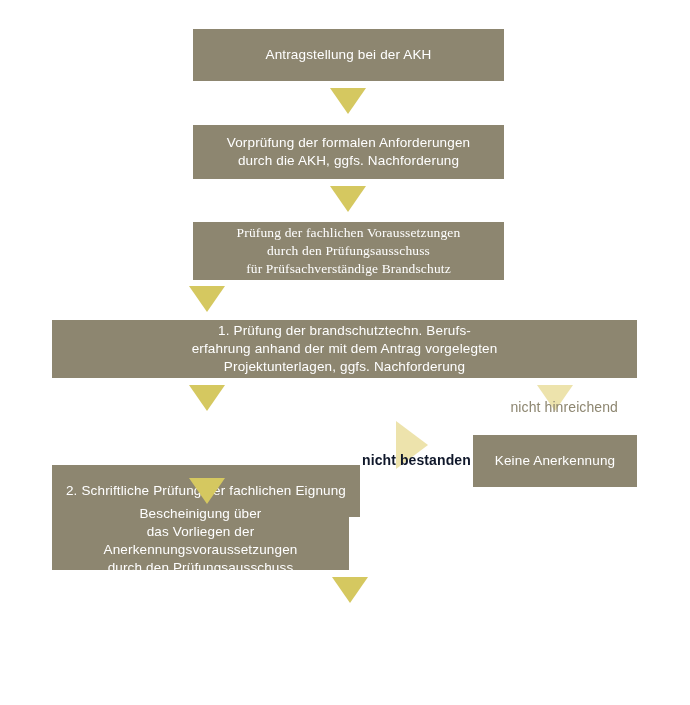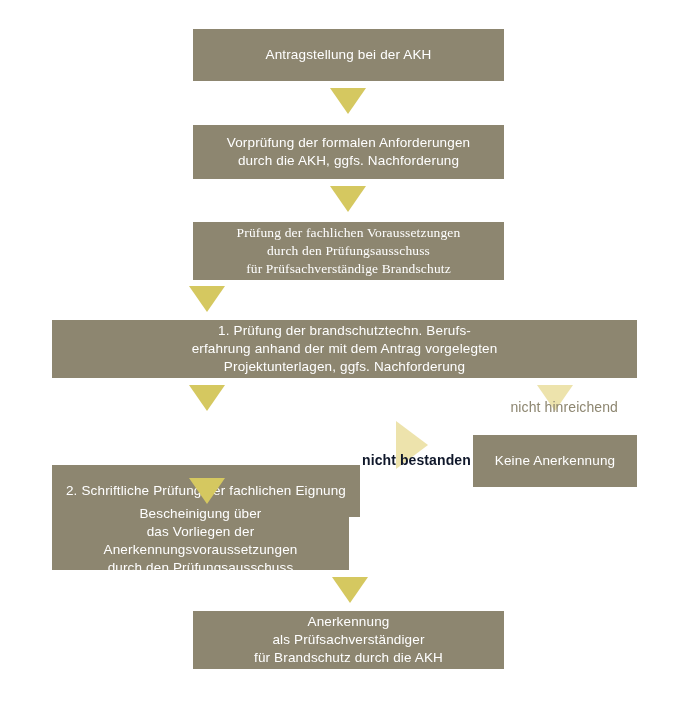--- a/index.html
+++ b/index.html
@@ -83,23 +83,20 @@
 Projektunterlagen, ggfs. Nachforderung</div>
 
   <div class="node" style="left: 52px; top: 419px; width: 308px; height: 52px; background: rgb(141, 134, 112); color: rgb(255, 255, 255); margin-top: 46px;">2. Schriftliche Prüfung der fachlichen Eignung</div>
 
   <div class="node" style="left: 473px; top: 419px; width: 164px; height: 52px; background: rgb(141, 134, 112); color: rgb(255, 255, 255); margin-top: 16px;">Keine Anerkennung</div>
 
   <div class="node" style="left: 52px; top: 512px; width: 297px; height: 58px; background: rgb(141, 134, 112); color: rgb(255, 255, 255);">Bescheinigung über
 das Vorliegen der Anerkennungsvoraussetzungen
 durch den Prüfungsausschuss</div>
 
-  <div class="node" style="left: 193px; top: 611px; width: 311px; height: 58px; background: rgb(141, 134, 112); color: rgb(255, 255, 255);">Anerkennung
-als Prüfsachverständiger
-für Brandschutz durch die AKH</div>
 
   <div class="arrow-down" style="left: 330px; top: 88px; border-top-color: rgb(213, 200, 96);"></div>
   <div class="arrow-down" style="left: 330px; top: 186px; border-top-color: rgb(213, 200, 96);"></div>
   <div class="arrow-down" style="left: 189px; top: 286px; border-top-color: rgb(213, 200, 96);"></div>
   <div class="arrow-down" style="left: 189px; top: 385px; border-top-color: rgb(213, 200, 96);"></div>
   <div class="arrow-down pale" style="left: 537px; top: 385px; border-top-color: rgb(237, 227, 172);"></div>
   <div class="arrow-right" style="left: 396px; top: 421px; border-left-color: rgb(237, 227, 172);"></div>
   <div class="arrow-down" style="left: 189px; top: 478px; border-top-color: rgb(213, 200, 96);"></div>
   <div class="arrow-down" style="left: 332px; top: 577px; border-top-color: rgb(213, 200, 96);"></div>
 

